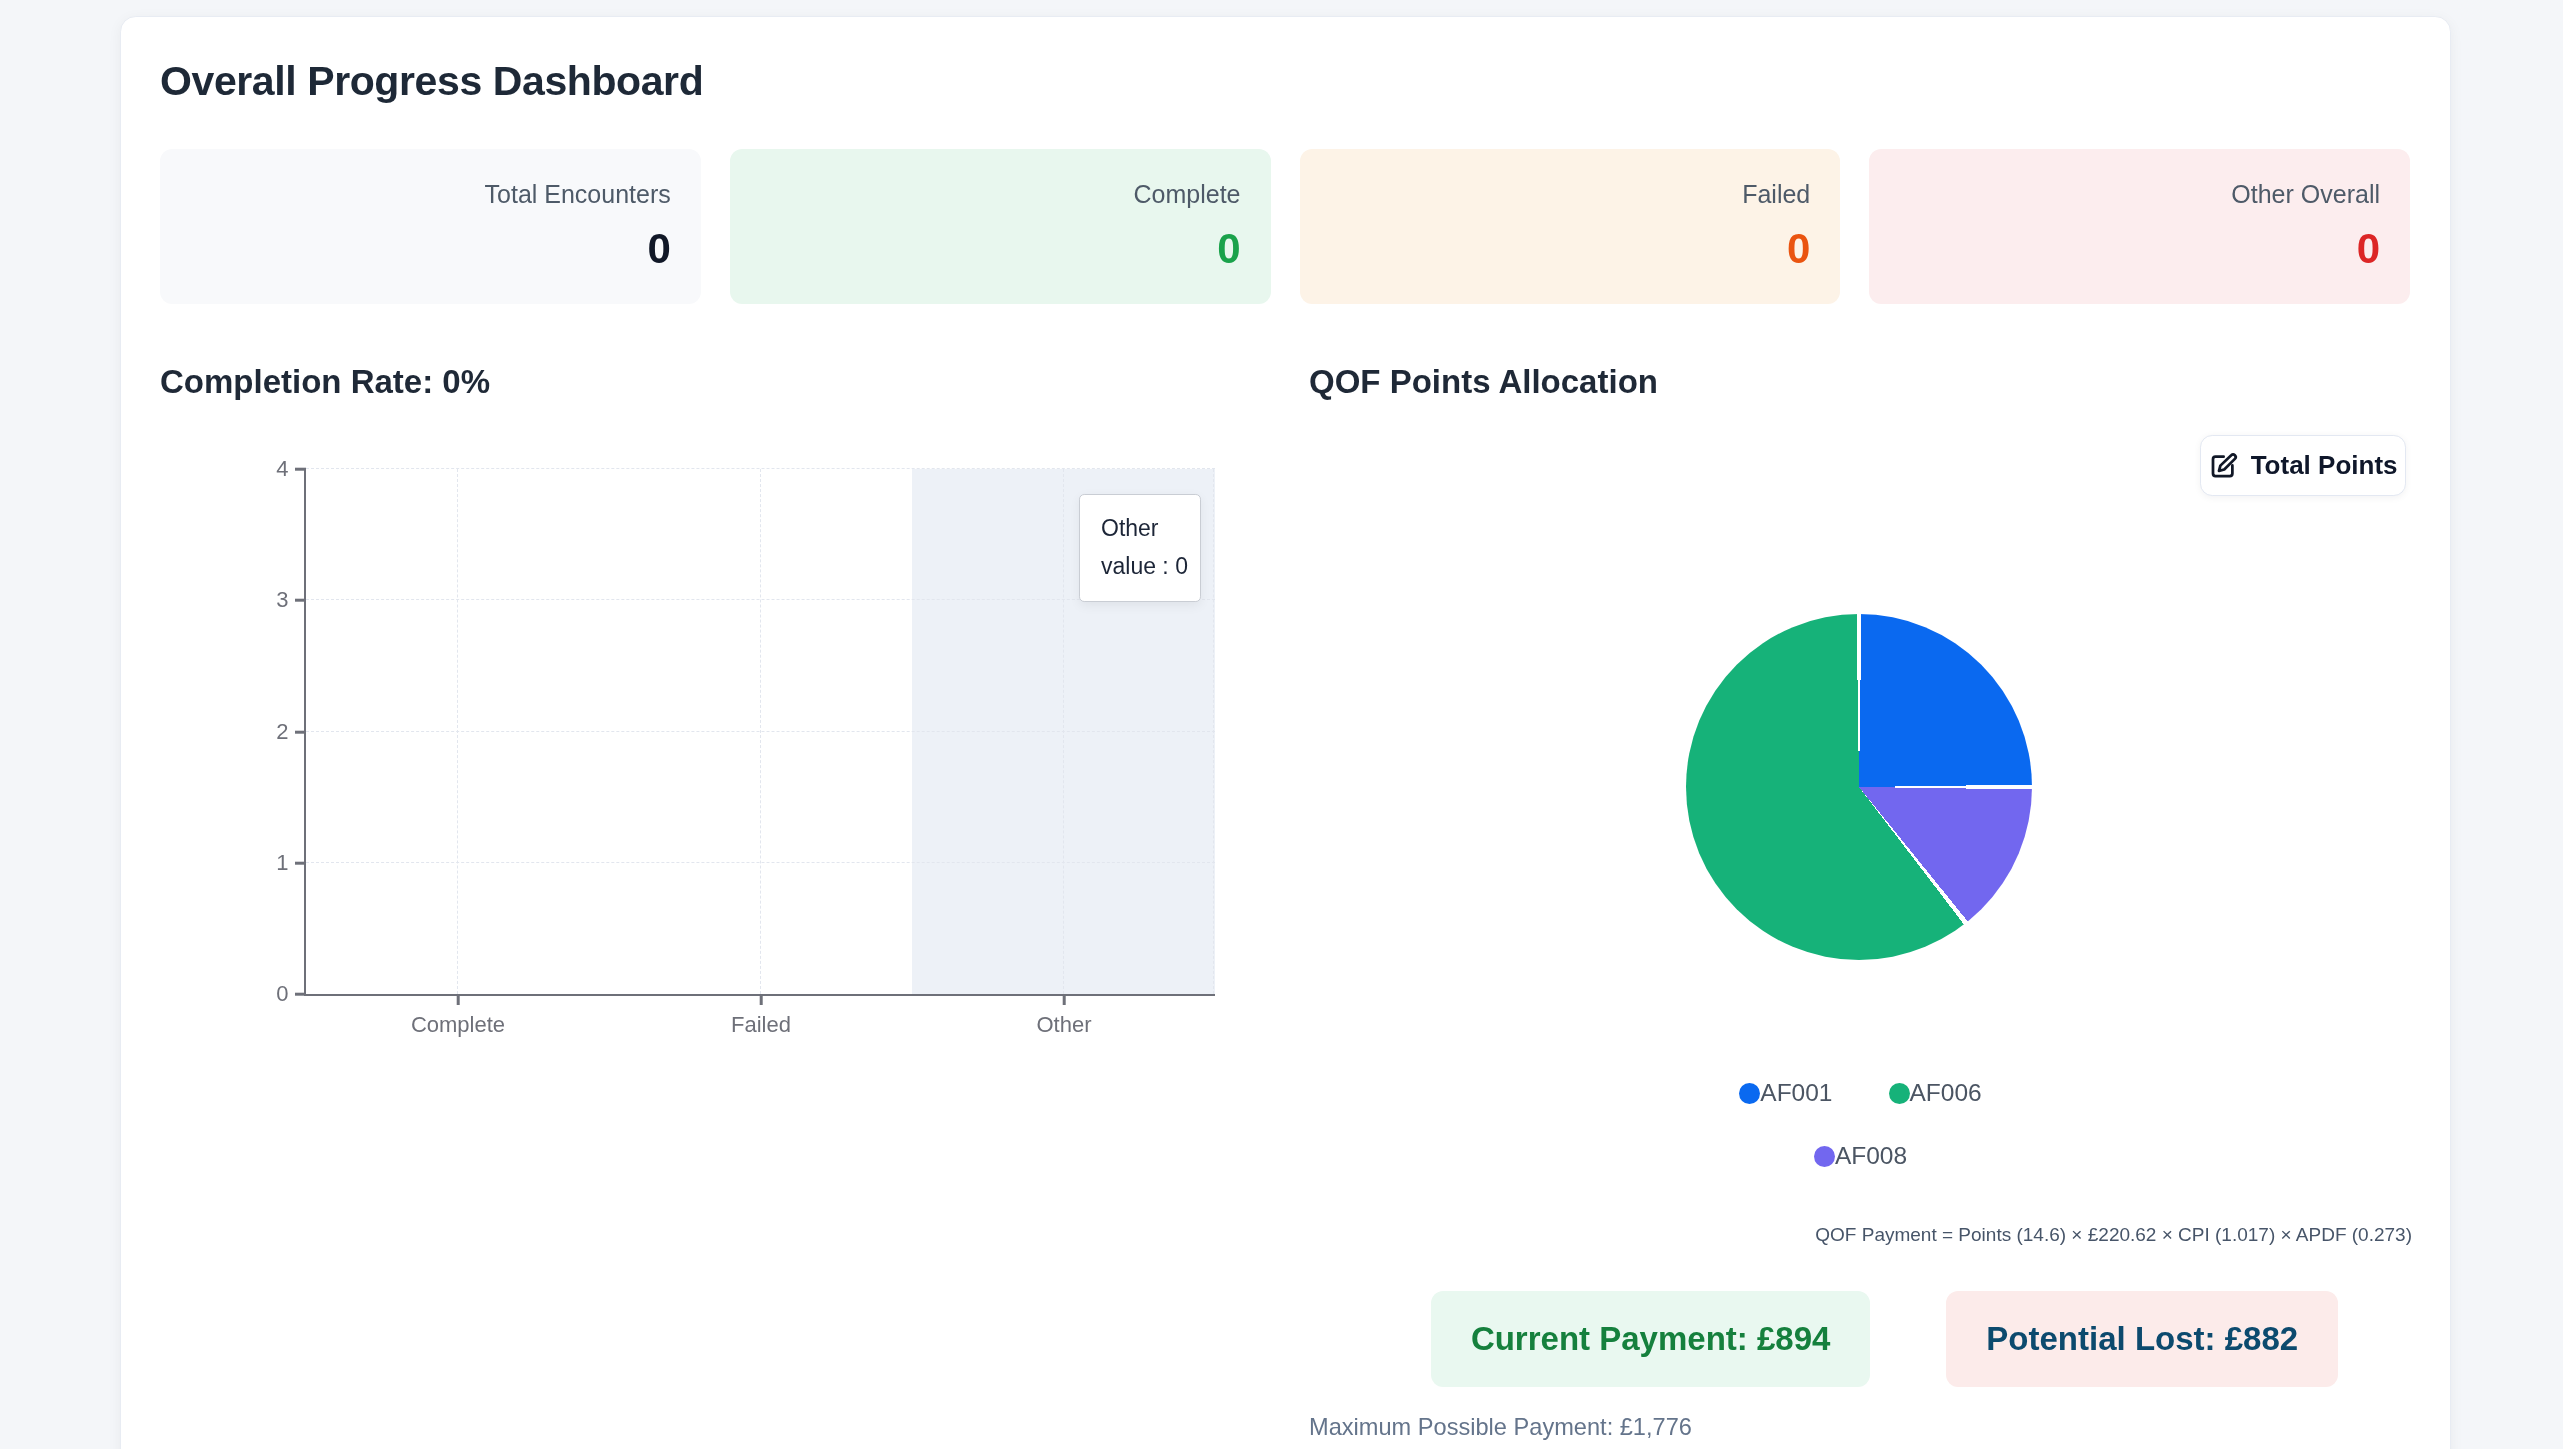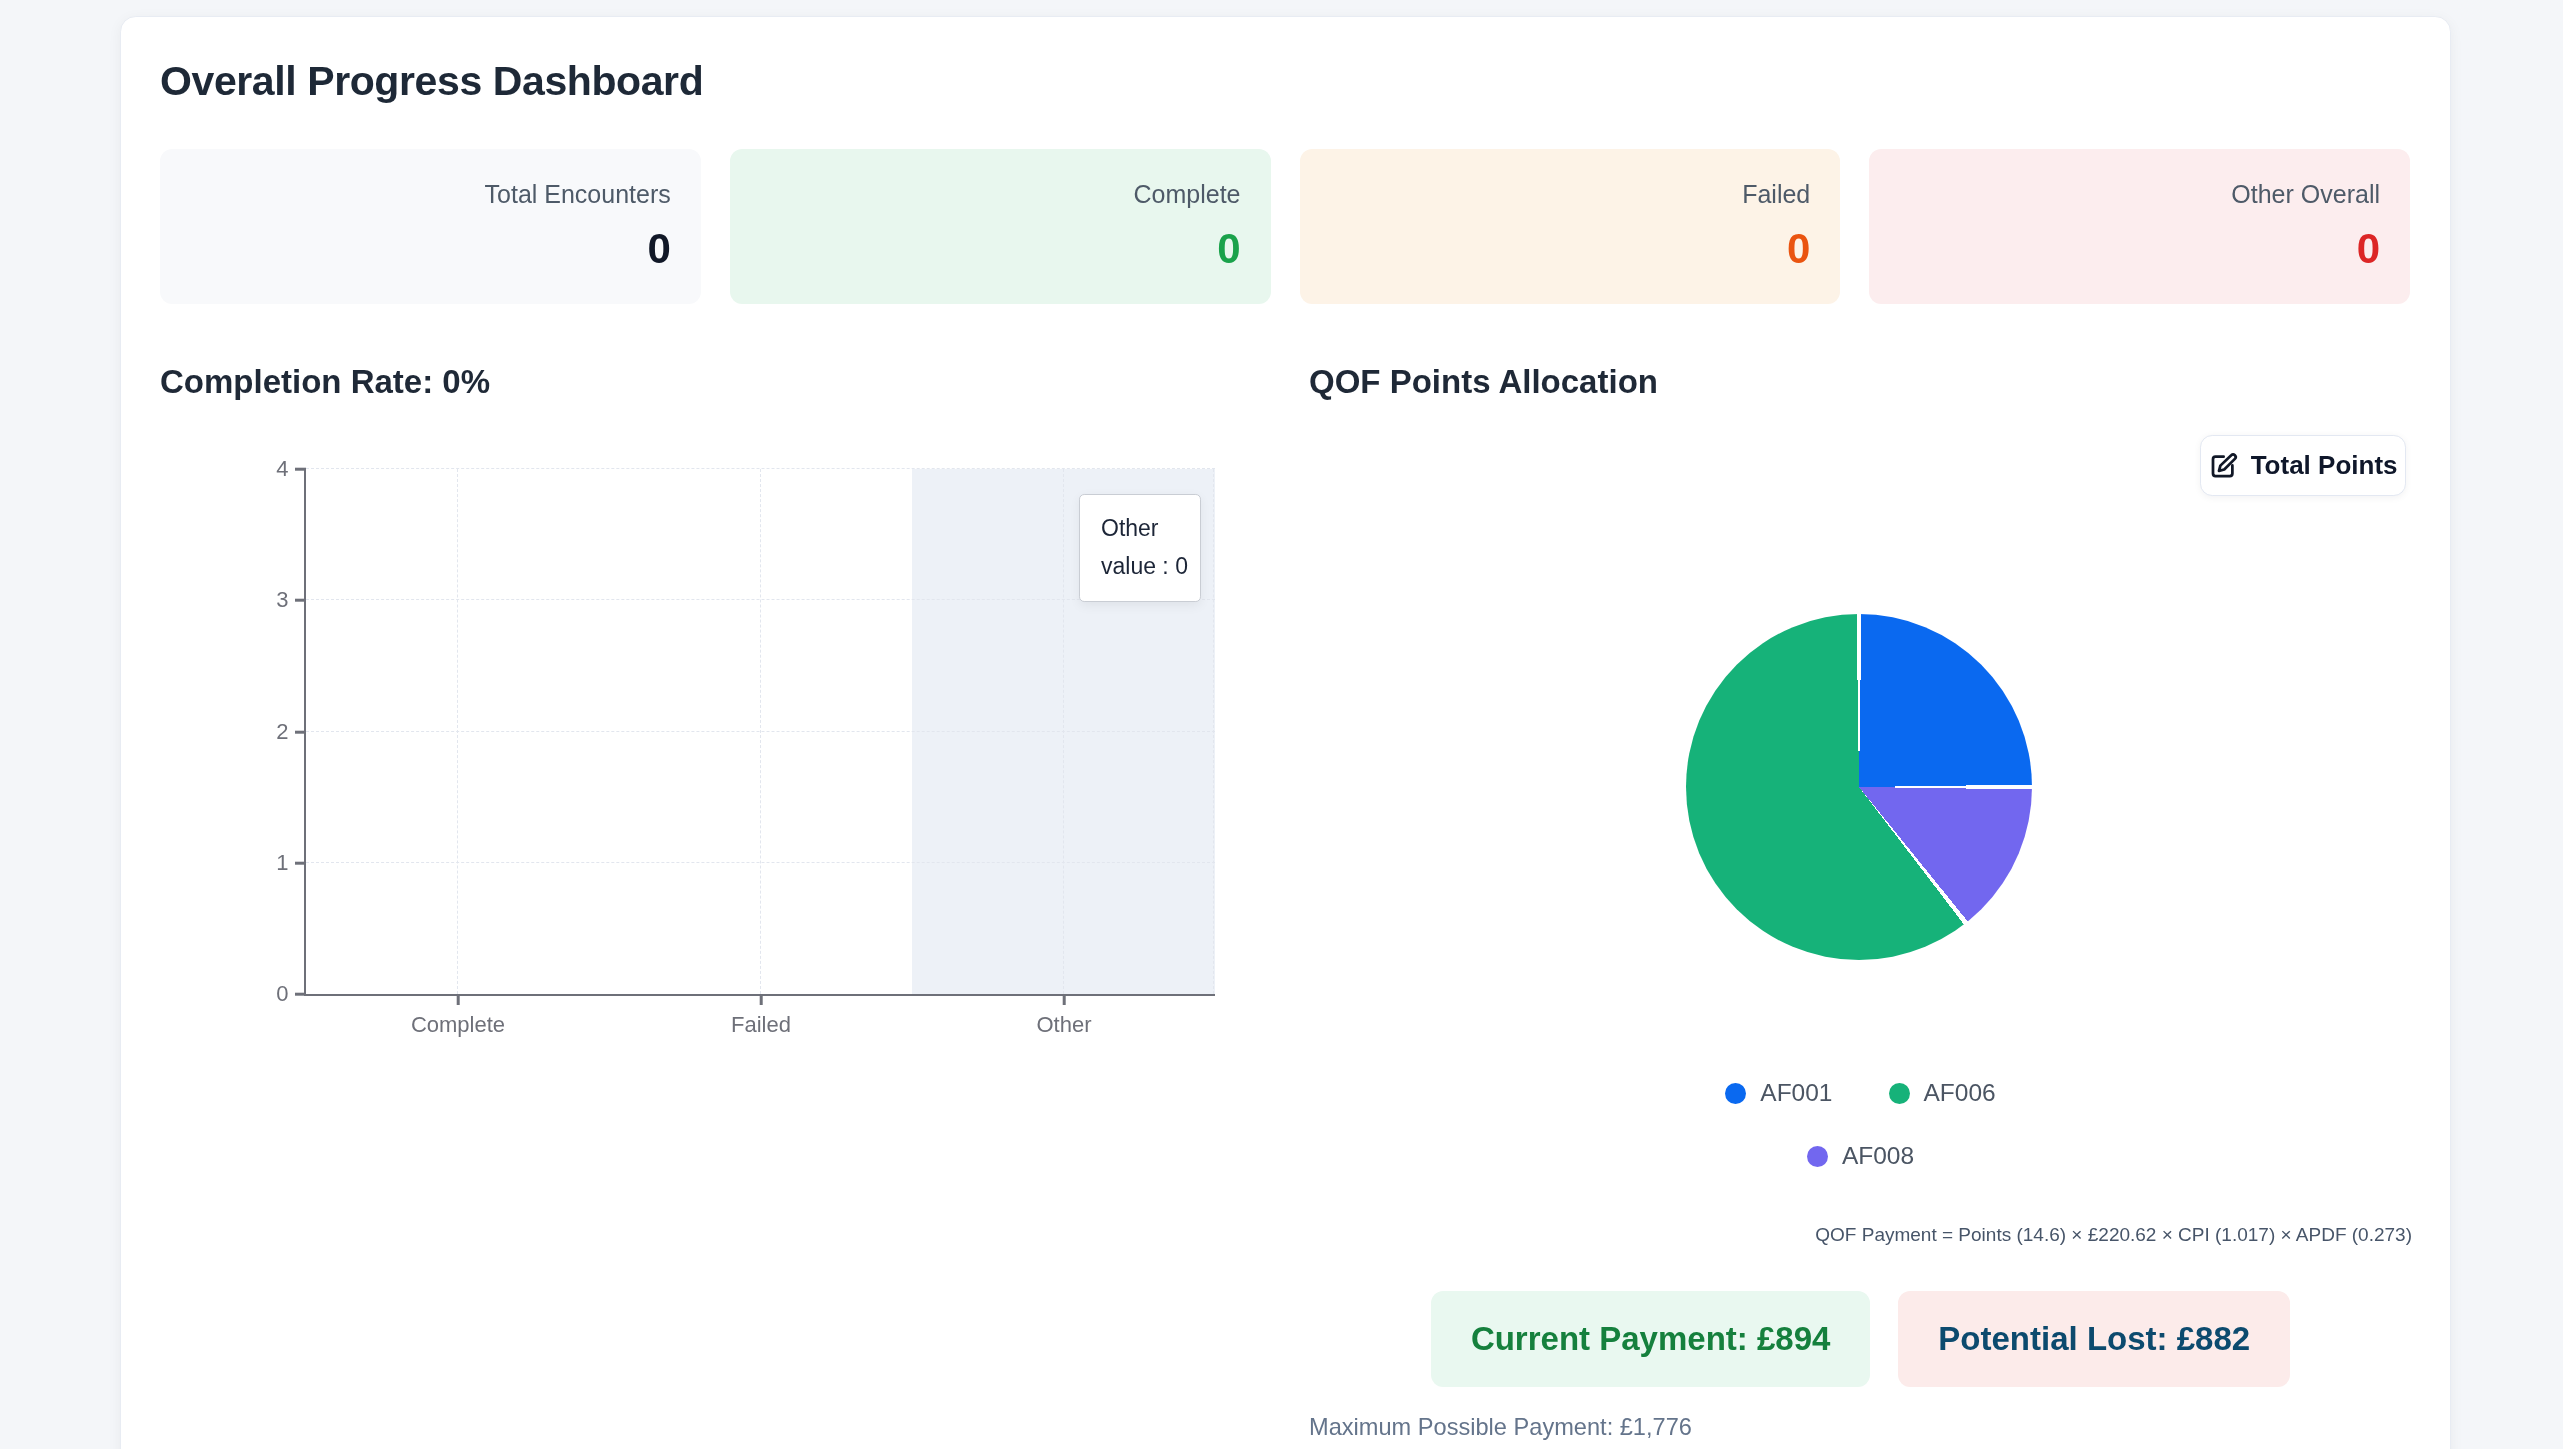--- a/index.html
+++ b/index.html
@@ -69,34 +69,34 @@
   }
   .pie{
     position:absolute;left:1686px;top:614px;width:346px;height:346px;
     border-radius:50%;
   }
   .legend{
     position:absolute;left:1309px;top:1079px;width:1103px;
     display:flex;flex-direction:column;align-items:center;gap:35px;
   }
   .legend-row{display:flex;gap:56px;}
-  .legend-item{display:flex;align-items:center;gap:14px;font-size:24.5px;color:#4b5563;cursor:pointer;}
+  .legend-item{display:flex;align-items:center;font-size:24.5px;color:#4b5563;cursor:pointer;}
   .legend-dot{width:21px;height:21px;border-radius:50%;}
   .formula{
     position:absolute;left:1309px;top:1224px;width:1103px;text-align:right;
     font-size:19px;color:#475569;
   }
   .pay-row{
     position:absolute;left:1309px;top:1291px;width:1103px;
     display:flex;justify-content:center;gap:28px;
   }
   .pay-box{
     height:96px;display:flex;align-items:center;justify-content:center;
     padding:8px 40px;border-radius:12.2px;font-size:33px;font-weight:700;
-    box-sizing:border-box;white-space:nowrap;
+    box-sizing:border-box;white-space:nowrap;margin-left:48px;
   }
   .pay-current{background:#e9f8f0;color:#15803d;}
   .pay-lost{background:#fcebea;color:#0c4a6e;}
   .max-payment{
     position:absolute;left:1309px;top:1414px;width:1103px;
     font-size:23.6px;color:#64748b;
   }
 </style>
 </head>
 <body>

